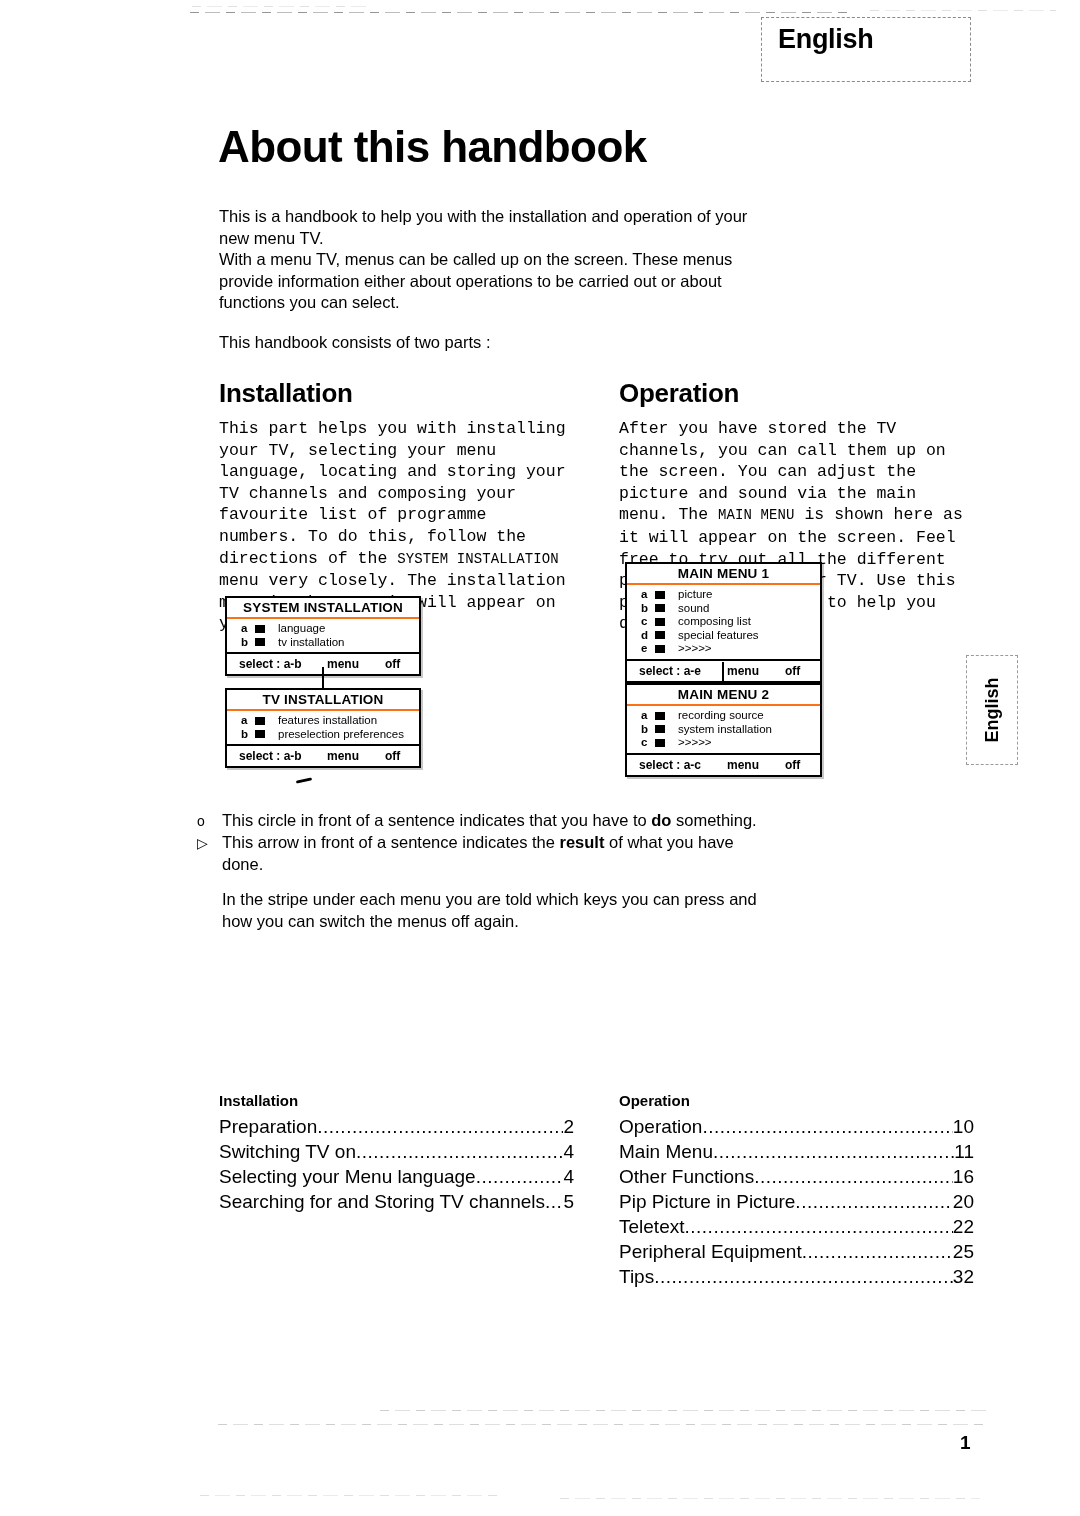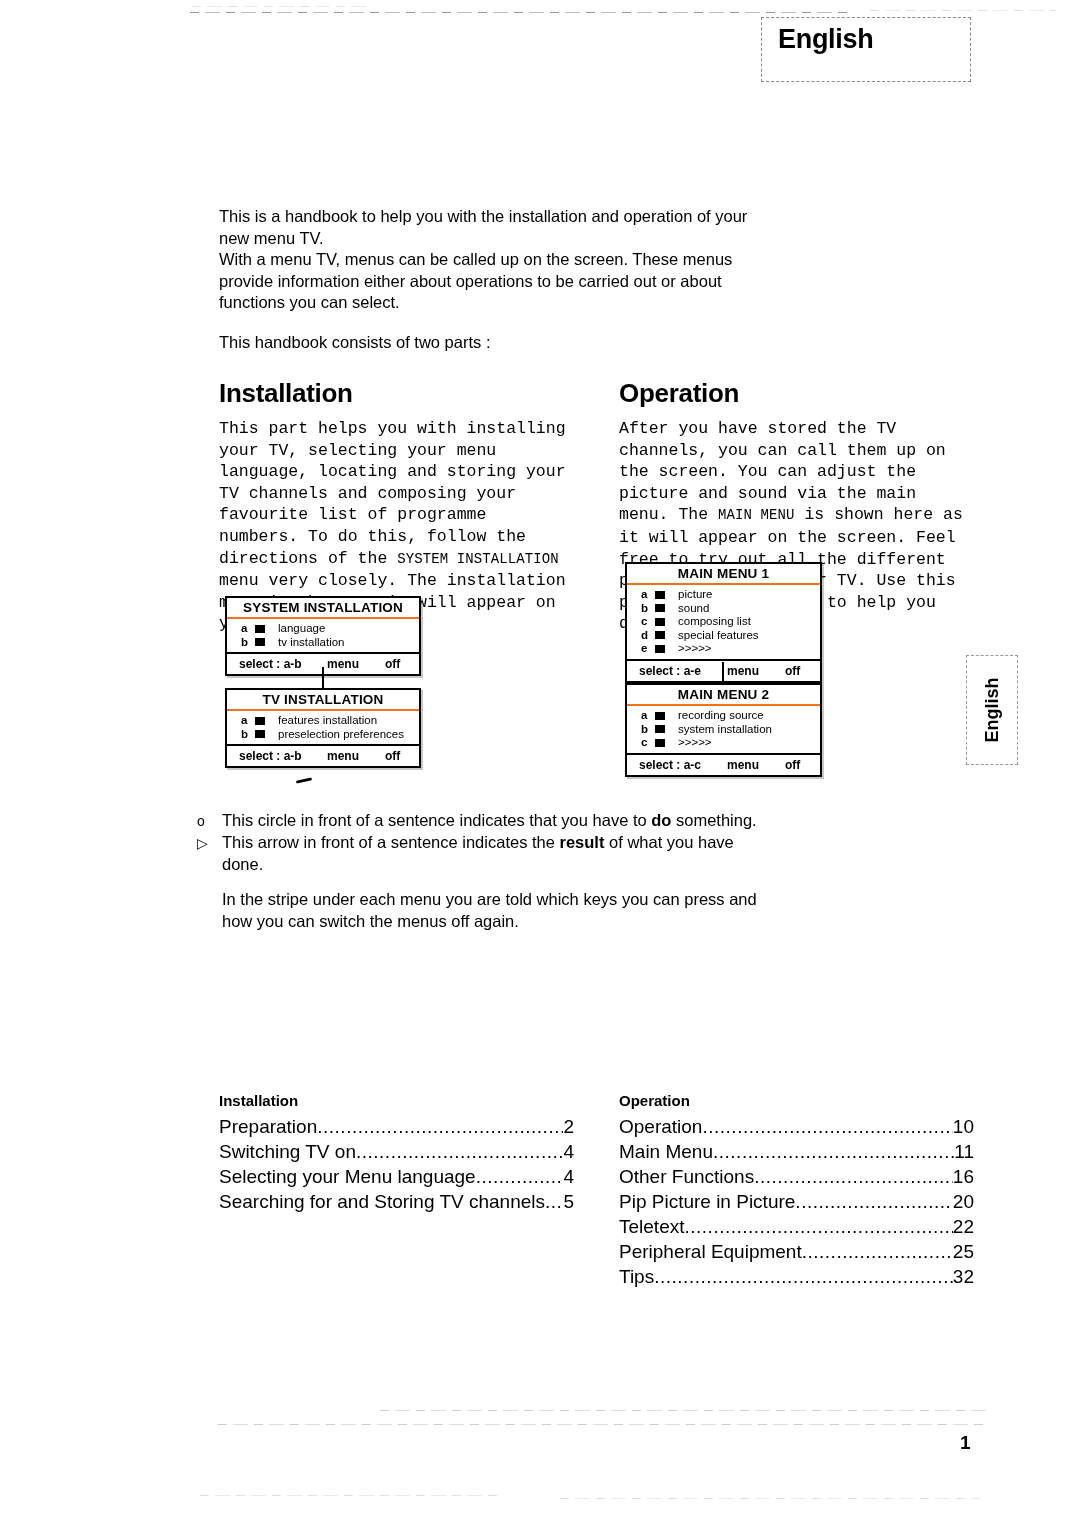--- a/index.html
+++ b/index.html
@@ -275,20 +275,21 @@
   <div class="scan-line veryfaint" style="left:192px; top:6px; width:180px;"></div>
 
   <div class="english-tab">
     <span class="label">English</span>
   </div>
 
   <div class="english-side">
     <span class="vlabel">English</span>
   </div>
 
+  <h1 class="page-title">About this handbook</h1>
 
   <div class="intro">
     <div style="white-space:pre-line;">This is a handbook to help you with the installation and operation of your new menu TV.
 With a menu TV, menus can be called up on the screen. These menus provide information either about operations to be carried out or about functions you can select.</div>
     <span class="blank"></span>
     <div>This handbook consists of two parts :</div>
   </div>
 
   <div class="col-left">
     <h2 class="col-head">Installation</h2>

